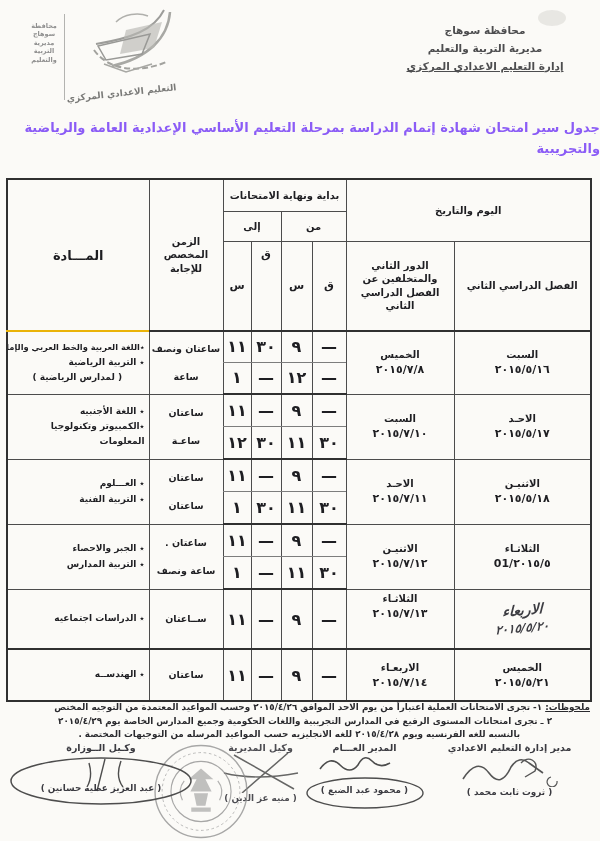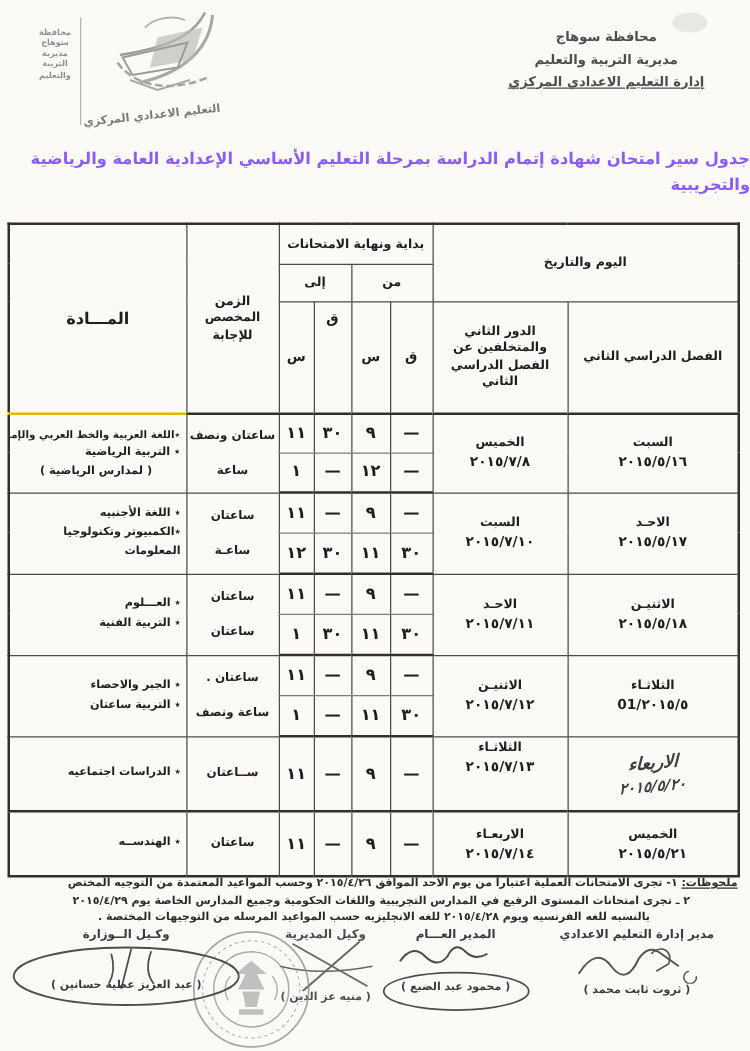--- a/index.html
+++ b/index.html
@@ -25,21 +25,21 @@
   .tblwrap{position:absolute;top:178px;right:8px;}
   table{border-collapse:collapse;table-layout:fixed;width:584px;direction:rtl;}
   td{border:1px solid #4c4c4c;text-align:center;vertical-align:middle;padding:1px 2px;color:#1e1e22;overflow:hidden;}
   table{border:2px solid #303030;}
   .hd{font-weight:bold;font-size:10px;}
   .hd-small{font-weight:bold;font-size:10px;line-height:1.35;}
   .hd-qs{font-weight:bold;font-size:11px;}
   thead .hrow3 td{border-bottom:2px solid #303030;}
   .dname{font-weight:bold;font-size:10px;}
   .ddate{font-weight:bold;font-size:11px;margin-top:3px;}
-  .c-t{font-weight:bold;font-size:13px;}
+  .c-t{font-weight:bold;font-size:16px;}
   .r-top .c-t{border-bottom:1px solid #7d7d7d;}
   .r-bot td{border-bottom:2px solid #303030;}
   .r-single td{border-bottom:2px solid #303030;}
   .c-dur{font-weight:bold;font-size:9.5px;line-height:1.4;}
   .c-dur .d2{margin-top:14px;}
   .c-sub{font-weight:bold;font-size:9px;text-align:right;padding-right:4px;line-height:1.7;}
   .c-sub .fit{white-space:nowrap;font-size:8.3px;letter-spacing:-.2px;}
   .c-sub .cen{text-align:center;}
   .top{vertical-align:top;padding-top:3px;}
   .hand{font-family:"DejaVu Serif",serif;font-style:italic;font-weight:bold;color:#3c3c42;transform:rotate(-5deg) skewX(-6deg);}
@@ -232,21 +232,21 @@
           <td class="c-t">—</td>
           <td class="c-t">٩</td>
           <td class="c-t">—</td>
           <td class="c-t">١١</td>
           <td rowspan="2" class="c-dur">
               <div>ساعتان  .</div>
               <div class="d2">ساعة ونصف</div>
             </td>
           <td rowspan="2" class="c-sub">
               <div>٭ الجبر والاحصاء</div>
-              <div>٭ التربية ساعتان</div>
+              <div>٭ التربية المدارس</div>
             </td>
         </tr>
         <tr class="r-bot" style="height:33px">
           <td class="c-t">٣٠</td>
           <td class="c-t">١١</td>
           <td class="c-t">—</td>
           <td class="c-t">١</td>
         </tr>
 
         <tr class="r-single" style="height:60px">

